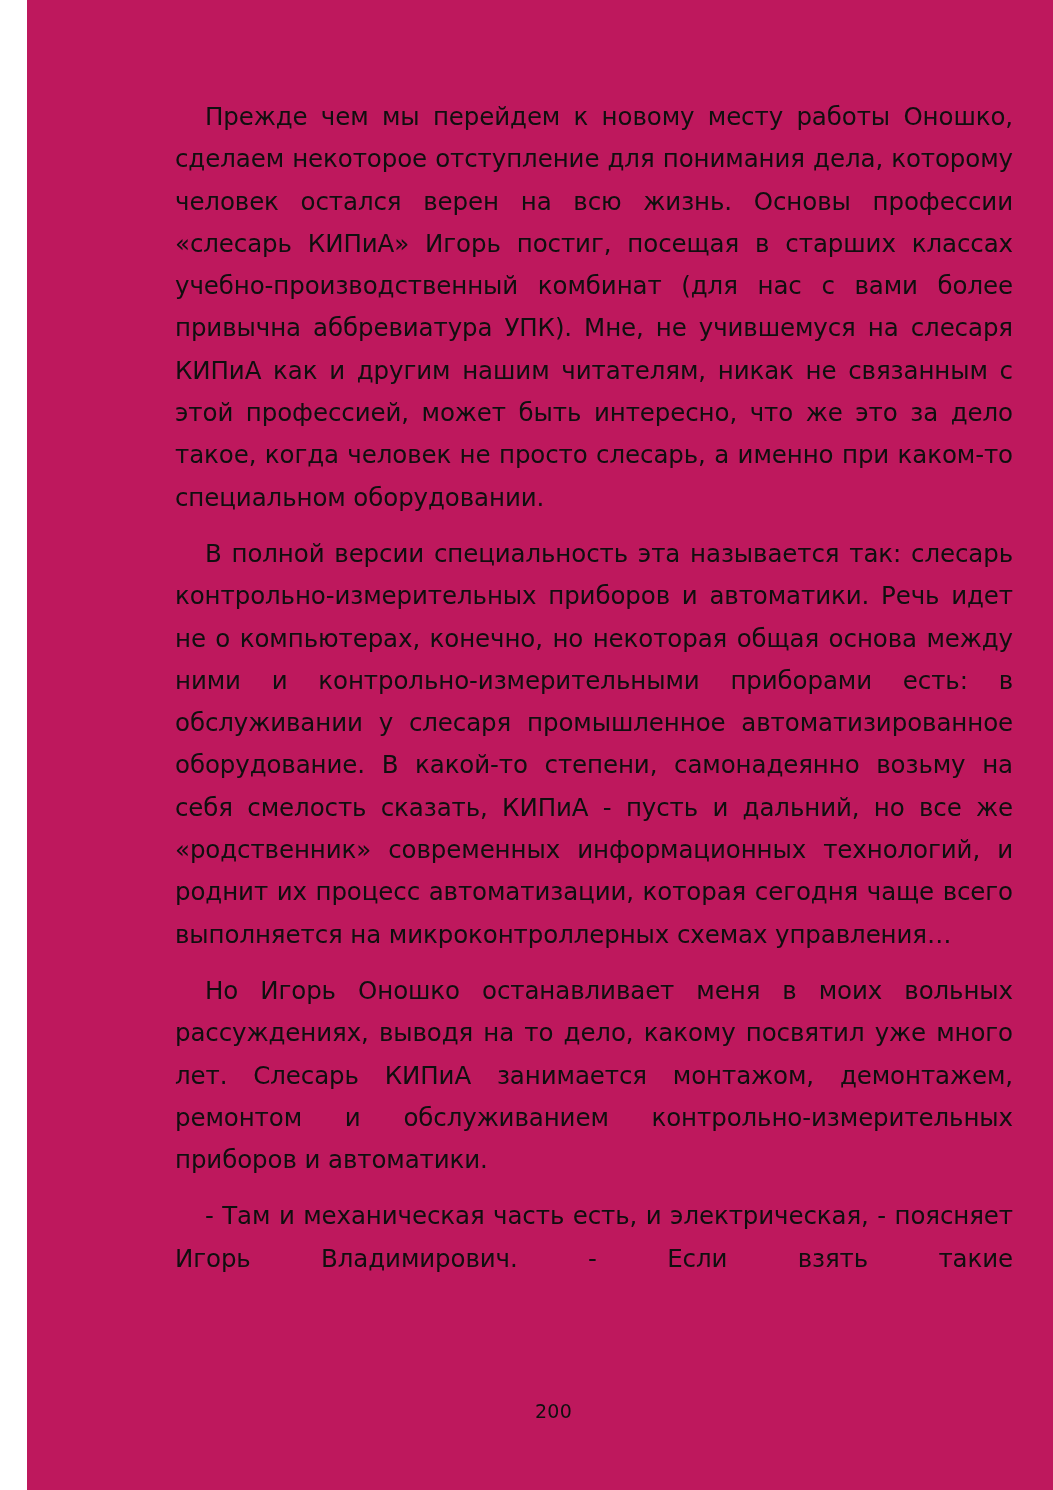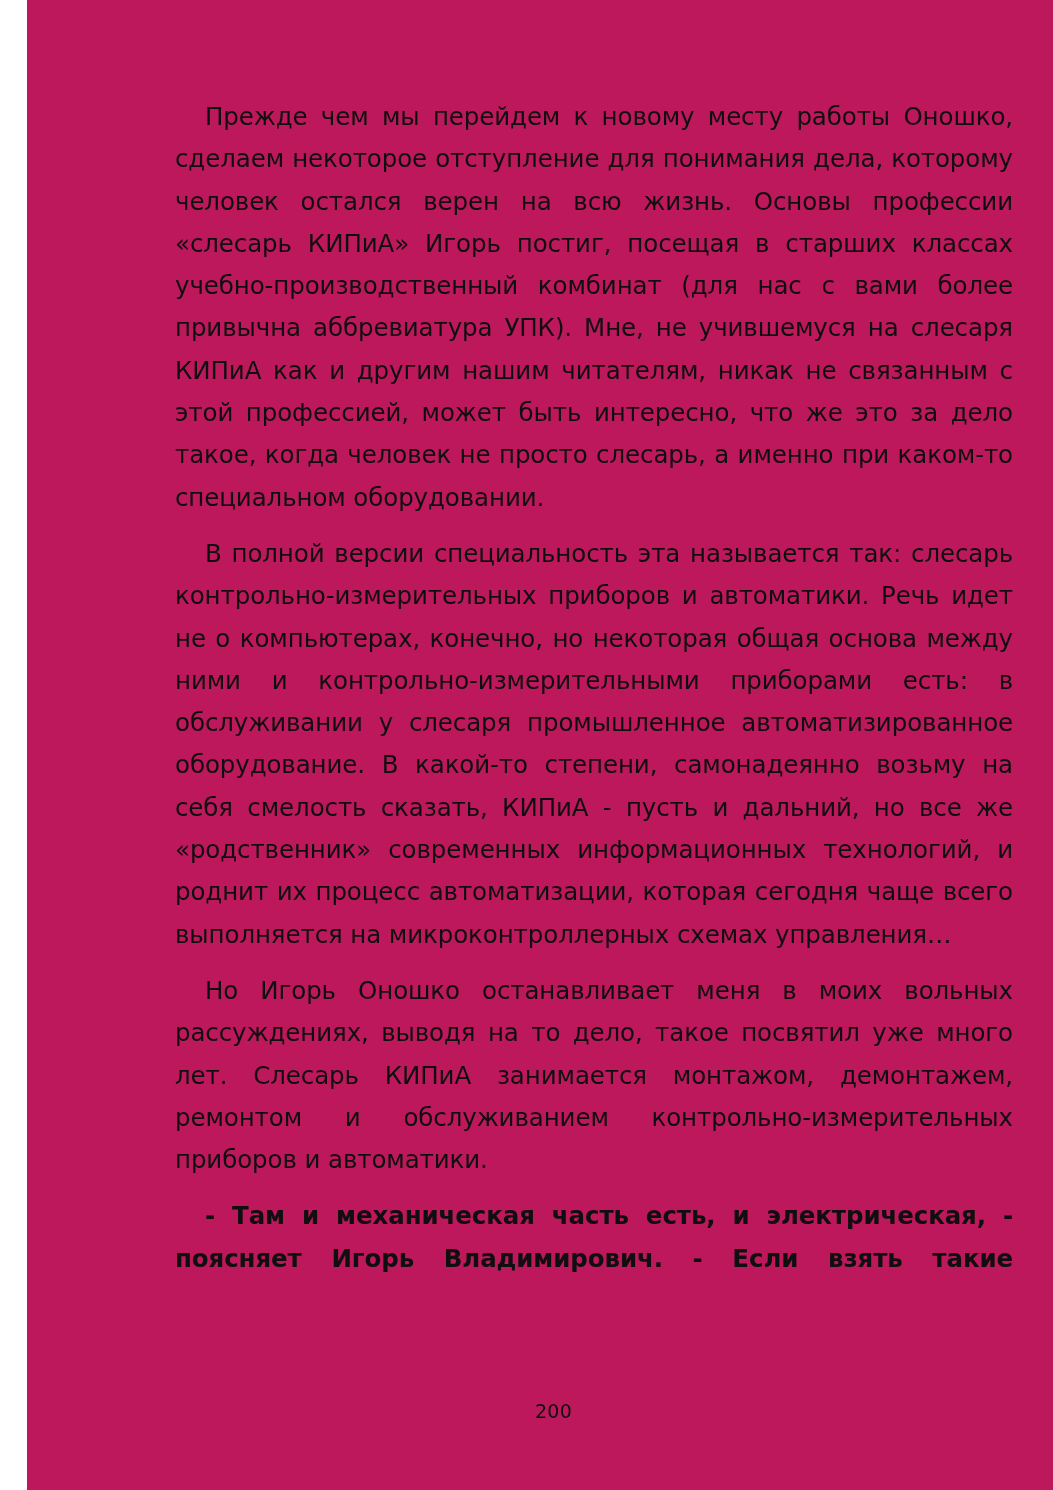--- a/index.html
+++ b/index.html
@@ -41,21 +41,20 @@
     letter-spacing: -0.1px;
   }
 
   .para:last-of-type {
     margin-bottom: 0;
   }
 
   
   .para.clipped {
     text-align-last: justify;
-    font-weight: bold;
   }
 
   .page-number {
     position: absolute;
     left: 0;
     right: 0;
     top: 1400px;
     text-align: center;
     font-family: "DejaVu Sans", "Liberation Sans", sans-serif;
     font-size: 19px;
@@ -68,21 +67,21 @@
 <body>
 
 <div class="page">
 
   <div class="text-column">
 
     <p class="para">Прежде чем мы перейдем к новому месту работы Оношко, сделаем некоторое отступление для понимания дела, которому человек остался верен на всю жизнь. Основы профессии «слесарь КИПиА» Игорь постиг, посещая в старших классах учебно-производственный комбинат (для нас с вами более привычна аббревиатура УПК). Мне, не учившемуся на слесаря КИПиА как и другим нашим читателям, никак не связанным с этой профессией, может быть интересно, что же это за дело такое, когда человек не просто слесарь, а именно при каком-то специальном оборудовании.</p>
 
     <p class="para">В полной версии специальность эта называется так: слесарь контрольно-измерительных приборов и автоматики. Речь идет не о компьютерах, конечно, но некоторая общая основа между ними и контрольно-измерительными приборами есть: в обслуживании у слесаря промышленное автоматизированное оборудование. В какой-то степени, самонадеянно возьму на себя смелость сказать, КИПиА - пусть и дальний, но все же «родственник» современных информационных технологий, и роднит их процесс автоматизации, которая сегодня чаще всего выполняется на микроконтроллерных схемах управления…</p>
 
-    <p class="para">Но Игорь Оношко останавливает меня в моих вольных рассуждениях, выводя на то дело, такое посвятил уже много лет. Слесарь КИПиА занимается монтажом, демонтажем, ремонтом и обслуживанием контрольно-измерительных приборов и автоматики.</p>
+    <p class="para">Но Игорь Оношко останавливает меня в моих вольных рассуждениях, выводя на то дело, какому посвятил уже много лет. Слесарь КИПиА занимается монтажом, демонтажем, ремонтом и обслуживанием контрольно-измерительных приборов и автоматики.</p>
 
     <p class="para clipped">- Там и механическая часть есть, и электрическая, - поясняет Игорь Владимирович. - Если взять такие</p>
 
   </div>
 
   <div class="page-number">200</div>
 
 </div>
 
 </body></html>

